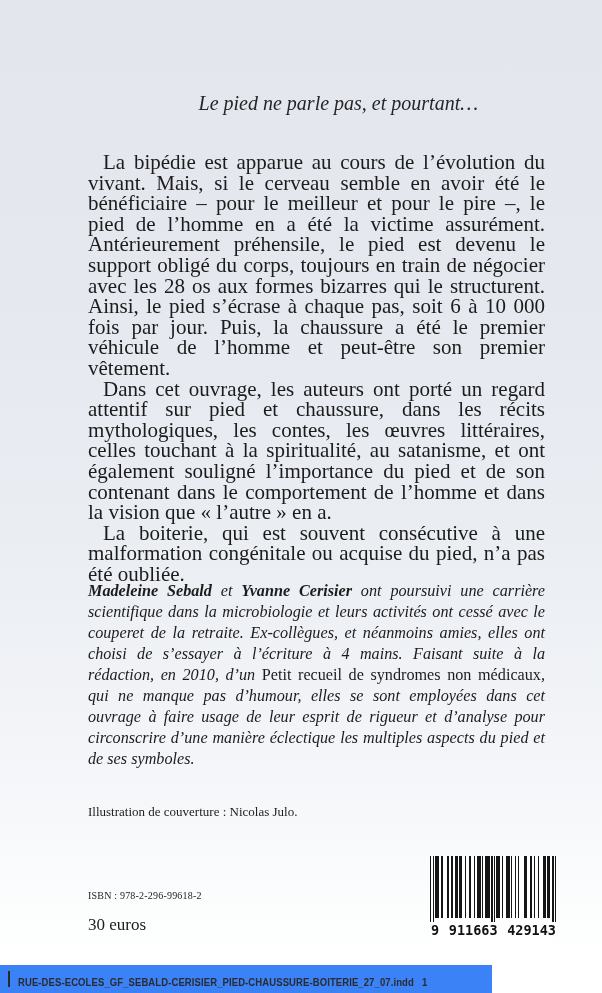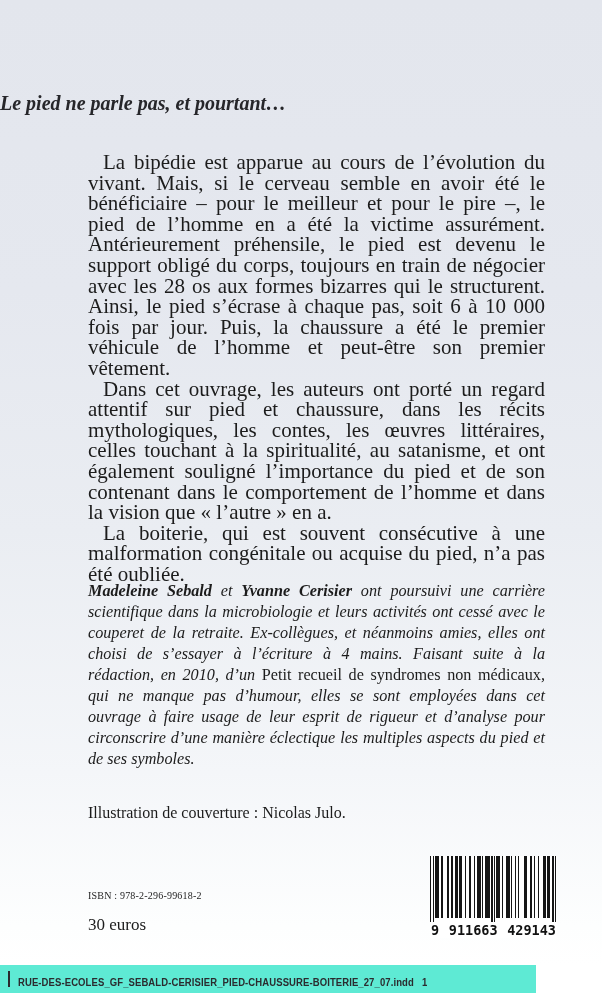--- a/index.html
+++ b/index.html
@@ -26,24 +26,24 @@
     text-align: center;
     font-size: 27px;
     font-weight: 700;
     letter-spacing: 0.6px;
     color: #2e9b77;
   }
   .book-subtitle {
     position: absolute;
     left: 0; top: 92px;
     width: 478px;
-    text-align: left;
+    text-align: right;
     font-size: 20px;
     font-style: italic;
-    font-weight: 700;
+    font-weight: 400;
     color: #26262a;
   }
   .synopsis {
     position: absolute;
     left: 88px; top: 152px;
     width: 457px;
     font-size: 21px;
     line-height: 20.6px;
     text-align: justify;
   }
@@ -56,21 +56,21 @@
     line-height: 21px;
     text-align: justify;
     font-style: italic;
   }
   .seg-bold-italic { font-weight: 700; font-style: italic; }
   .seg-italic { font-style: italic; }
   .seg-roman { font-style: normal; }
   .illustration-credit {
     position: absolute;
     left: 88px; top: 804px;
-    font-size: 16px;
+    font-size: 13px;
   }
   .isbn-line {
     position: absolute;
     left: 88px; top: 890px;
     font-size: 10px;
     letter-spacing: 0.2px;
   }
   .price-line {
     position: absolute;
     left: 88px; top: 915px;
@@ -100,22 +100,22 @@
     font-family: "DejaVu Sans Mono", monospace;
     font-size: 13.5px;
     font-weight: 700;
     color: #111;
     line-height: 16px;
   }
   .barcode-number span { background: #ffffff; padding: 0 1px; }
   .print-strip {
     position: absolute;
     left: 0; top: 965px;
-    width: 536px; height: 28px;
-    background: #5eead4;
+    width: 492px; height: 28px;
+    background: #3b82f6;
   }
   .crop-mark {
     position: absolute;
     left: 8px; top: 6px;
     width: 2px; height: 16px;
     background: #2a2a2e;
   }
   .print-filename {
     position: absolute;
     left: 18px; top: 11px;

